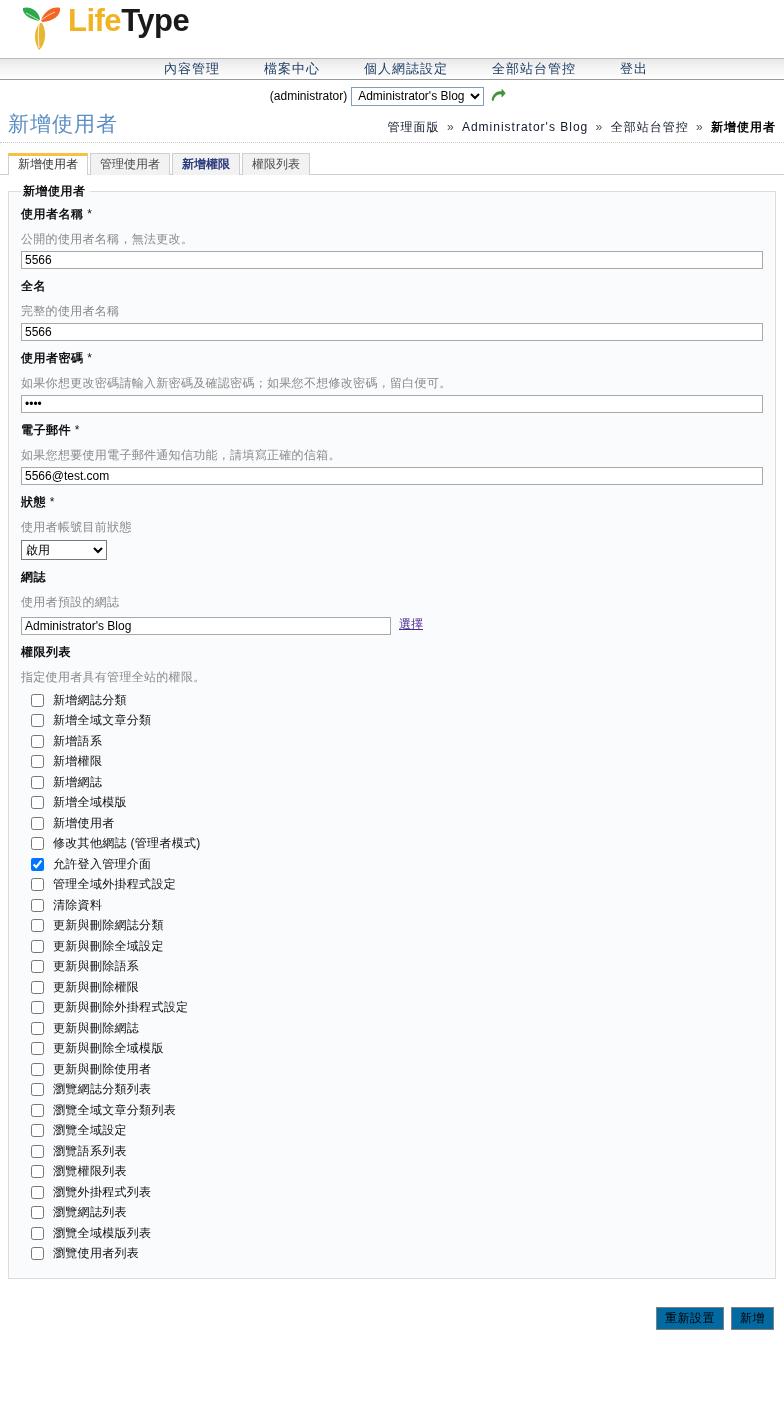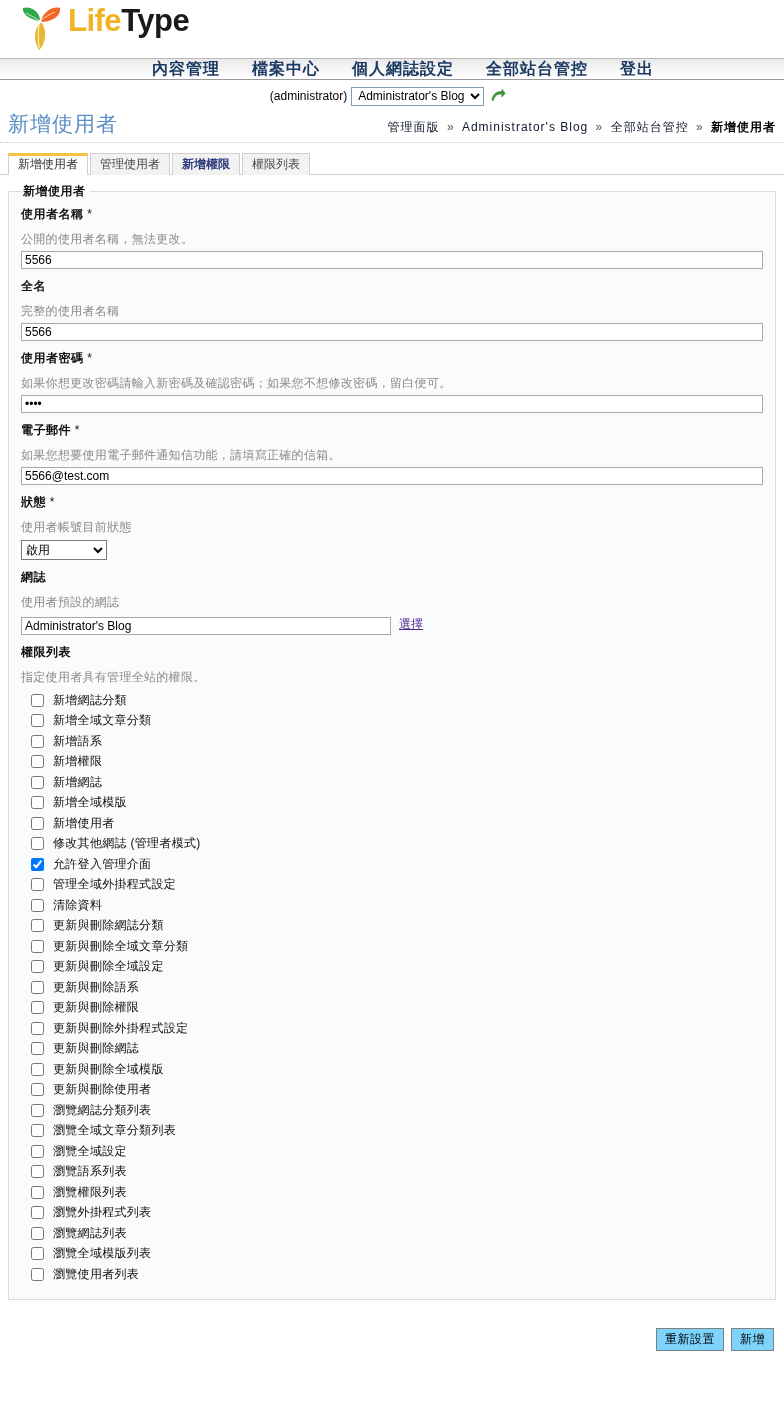--- a/index.html
+++ b/index.html
@@ -34,26 +34,27 @@
     height: 22px;
     background: linear-gradient(to bottom, #e9e9e9 0%, #f4f4f4 45%, #ffffff 100%);
     border-top: 1px solid #b9b9b9;
     border-bottom: 1px solid #9a9a9a;
     display: flex;
     align-items: center;
     padding-left: 152px;
   }
   .navbar a {
     color: #1b3a63;
-    font-weight: bold;
-    font-size: 16px;
+    font-weight: normal;
+    font-size: 13px;
     text-decoration: none;
     margin-right: 32px;
     letter-spacing: 1px;
     white-space: nowrap;
+    margin-left: 12px;
   }
 
   
   .blogsel {
     height: 28px;
     display: flex;
     align-items: center;
     justify-content: center;
     padding-right: 8px;
     padding-top: 4px;
@@ -194,21 +195,21 @@
   .btnbar {
     display: flex;
     justify-content: flex-end;
     padding: 28px 10px 10px 10px;
   }
   .btn {
     font-family: "Liberation Sans", sans-serif;
     font-size: 12px;
     padding: 2px 8px;
     margin-left: 7px;
-    background: #7dd3fc;
+    background: #0369a1;
     border: 1px solid #808080;
     color: #000;
     cursor: pointer;
     letter-spacing: 0.5px;
   }
 </style>
 </head>
 <body>
 
 <div class="header">
@@ -361,24 +362,20 @@
           <div class="permrow">
             <input type="checkbox" style="">
             <label>清除資料</label>
           </div>
           <div class="permrow">
             <input type="checkbox" style="">
             <label>更新與刪除網誌分類</label>
           </div>
           <div class="permrow">
             <input type="checkbox" style="">
-            <label>更新與刪除全域文章分類</label>
-          </div>
-          <div class="permrow">
-            <input type="checkbox" style="">
             <label>更新與刪除全域設定</label>
           </div>
           <div class="permrow">
             <input type="checkbox" style="">
             <label>更新與刪除語系</label>
           </div>
           <div class="permrow">
             <input type="checkbox" style="">
             <label>更新與刪除權限</label>
           </div>

